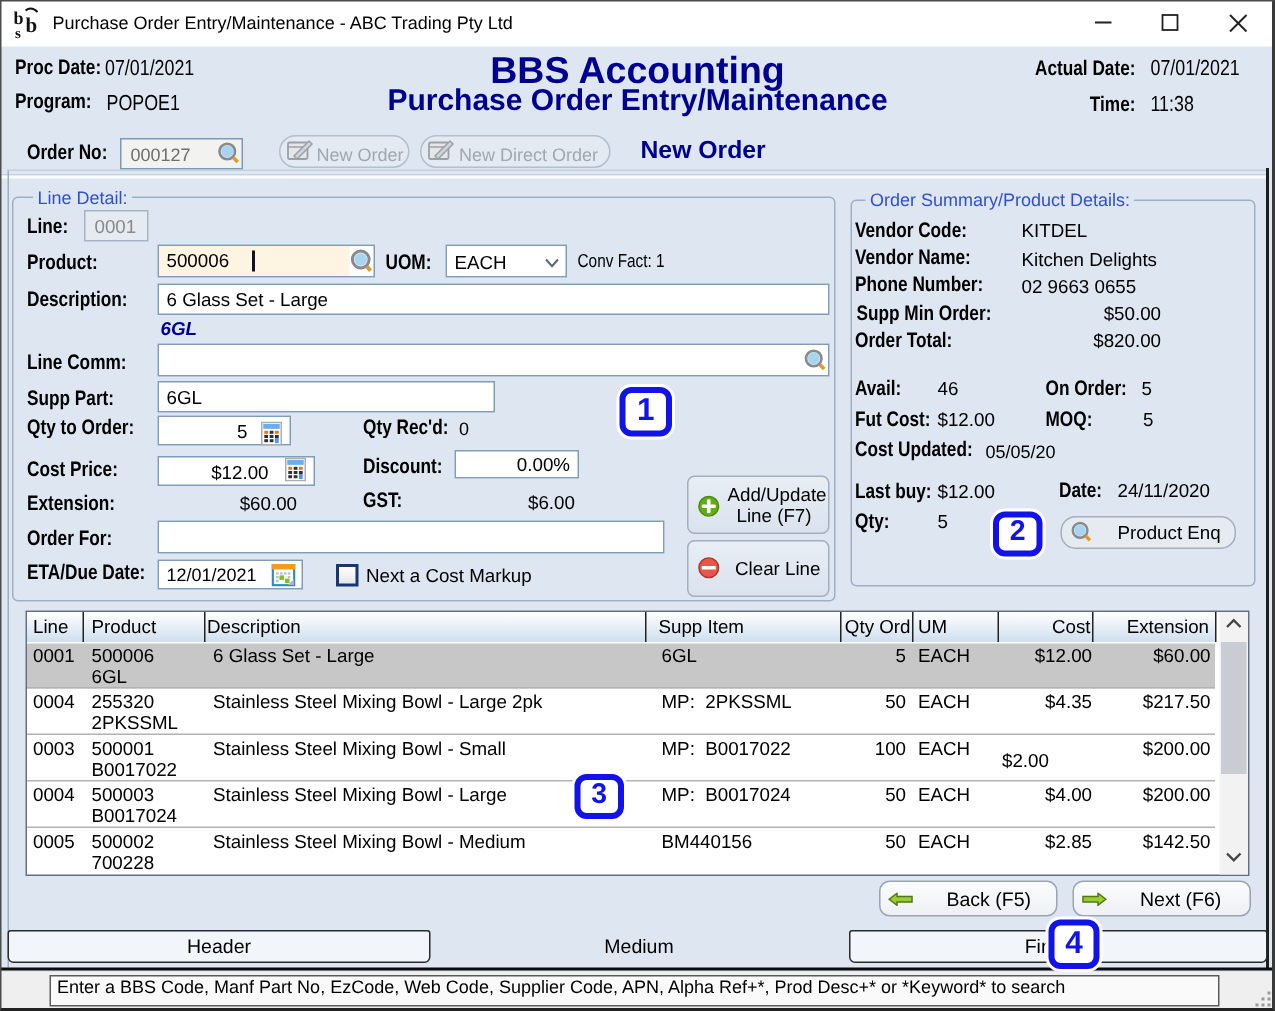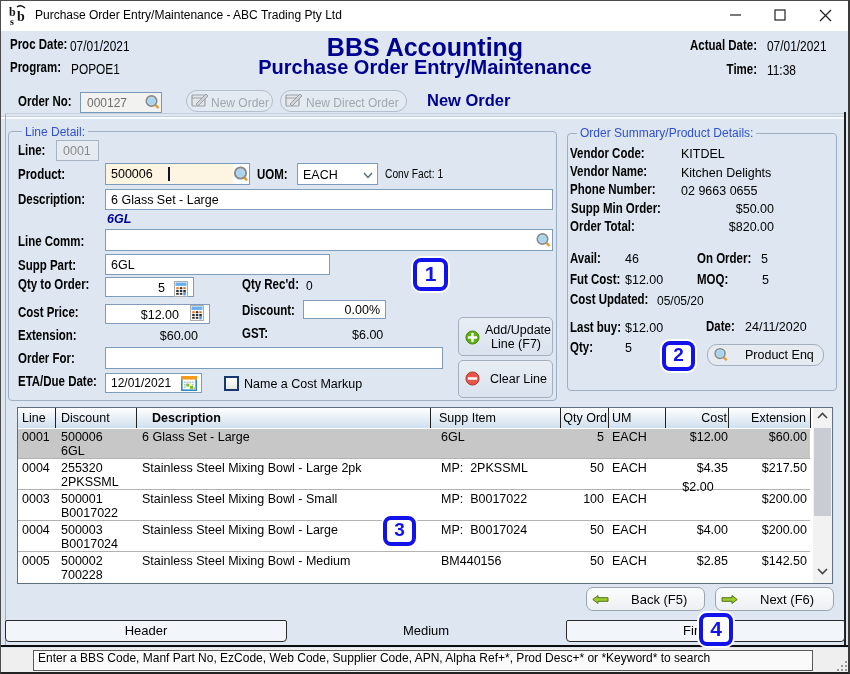--- a/index.html
+++ b/index.html
@@ -208,21 +208,21 @@
       <rect x="10.8" y="5.5" width="1.8" height="1.6"></rect>
       <rect x="3" y="8" width="1.8" height="1.6"></rect>
       <rect x="10.8" y="8" width="1.8" height="1.6"></rect>
       <rect x="3" y="10.5" width="1.8" height="1.6"></rect>
     </g>
  <rect x="5.3" y="7.6" width="3" height="3" fill="#78c41a"></rect>
  <rect x="9" y="9.8" width="3" height="3" fill="#78c41a"></rect>
  <path d="M11 14 L15 14 L15 10 Z" fill="#b0b6bc"></path>
 </svg>
 <div class="abs" style="left:224px;top:376px;width:15px;height:15px;background:linear-gradient(#fff,#e6e6e6);border:2px solid #16386e;box-sizing:border-box;"></div>
-<div class="v13" style="left:244px;top:377px;">Name a Cost Markup</div>
+<div class="v13" style="left:244px;top:377px;">Next a Cost Markup</div>
 
 <div class="btn" style="left:458px;top:317px;width:95px;height:39px;"></div>
 <svg class="abs" style="left:465px;top:330px;" width="15" height="15" viewBox="0 0 16 16">
  <circle cx="8" cy="8" r="7" fill="#5fae14" stroke="#49880e" stroke-width="1"></circle>
  <rect x="6.7" y="3" width="2.6" height="10" rx="1" fill="#fff"></rect>
  <rect x="3" y="6.7" width="10" height="2.6" rx="1" fill="#fff"></rect>
 </svg>
 <div class="cell" style="left:485px;top:323px;">Add/Update</div>
 <div class="cell" style="left:491px;top:337px;">Line (F7)</div>
 <div class="btn" style="left:458px;top:360px;width:95px;height:38px;"></div>
@@ -265,22 +265,22 @@
  <circle cx="7.5" cy="7" r="5.2" fill="#cfe7f8" stroke="#8a8a8a" stroke-width="1.7"></circle>
  <circle cx="7.5" cy="7" r="3.8" fill="#a8d4f0" stroke="none"></circle>
  <line x1="11.5" y1="11" x2="14.5" y2="14" stroke="#e09b2d" stroke-width="2.4"></line>
 </svg>
 <div class="v13" style="left:745px;top:348px;">Product Enq</div>
 
 <div class="abs" style="left:17px;top:407px;width:816px;height:177px;background:#fff;border:1px solid #5f6f7f;box-sizing:border-box;"></div>
 <div class="abs" style="left:18px;top:408px;width:792px;height:20px;background:linear-gradient(#ffffff,#cfdfee);"></div>
 
 <div class="cell" style="left:22px;top:411px;text-align:center;">Line</div>
-<div class="cell" style="left:61px;top:411px;">Discount</div>
-<div class="cell" style="left:152px;top:411px;font-weight:bold;">Description</div>
+<div class="cell" style="left:61px;top:411px;">Product</div>
+<div class="cell" style="left:138px;top:411px;">Description</div>
 <div class="cell" style="left:439px;top:411px;">Supp Item</div>
 <div class="cell" style="left:547px;top:411px;width:60px;text-align:right;">Qty Ord</div>
 <div class="cell" style="left:612px;top:411px;">UM</div>
 <div class="cell" style="left:667px;top:411px;width:60px;text-align:right;">Cost</div>
 <div class="cell" style="left:736px;top:411px;width:70px;text-align:right;">Extension</div>
 
 <div class="abs" style="left:55px;top:408px;width:1px;height:20px;background:#222;"></div>
 <div class="abs" style="left:136px;top:408px;width:1px;height:20px;background:#222;"></div>
 <div class="abs" style="left:430px;top:408px;width:1px;height:20px;background:#222;"></div>
 <div class="abs" style="left:560px;top:408px;width:1px;height:20px;background:#222;"></div>
@@ -315,21 +315,21 @@
 <div class="cell" style="left:612px;top:461px;">EACH</div>
 <div class="cell" style="left:668px;top:461px;width:60px;text-align:right;">$4.35</div>
 <div class="cell" style="left:737px;top:461px;width:70px;text-align:right;">$217.50</div>
 <div class="cell" style="left:22px;top:492px;">0003</div>
 <div class="cell" style="left:61px;top:492px;">500001</div>
 <div class="cell" style="left:61px;top:506px;">B0017022</div>
 <div class="cell" style="left:142px;top:492px;">Stainless Steel Mixing Bowl - Small</div>
 <div class="cell" style="left:441px;top:492px;">MP:&nbsp; B0017022</div>
 <div class="cell" style="left:544px;top:492px;width:60px;text-align:right;">100</div>
 <div class="cell" style="left:612px;top:492px;">EACH</div>
-<div class="cell" style="left:668px;top:480px;width:60px;text-align:center;">$2.00</div>
+<div class="cell" style="left:668px;top:500px;width:60px;text-align:left;">$2.00</div>
 <div class="cell" style="left:737px;top:492px;width:70px;text-align:right;">$200.00</div>
 <div class="cell" style="left:22px;top:523px;">0004</div>
 <div class="cell" style="left:61px;top:523px;">500003</div>
 <div class="cell" style="left:61px;top:537px;">B0017024</div>
 <div class="cell" style="left:142px;top:523px;">Stainless Steel Mixing Bowl - Large</div>
 <div class="cell" style="left:441px;top:523px;">MP:&nbsp; B0017024</div>
 <div class="cell" style="left:544px;top:523px;width:60px;text-align:right;">50</div>
 <div class="cell" style="left:612px;top:523px;">EACH</div>
 <div class="cell" style="left:668px;top:523px;width:60px;text-align:right;">$4.00</div>
 <div class="cell" style="left:737px;top:523px;width:70px;text-align:right;">$200.00</div>

